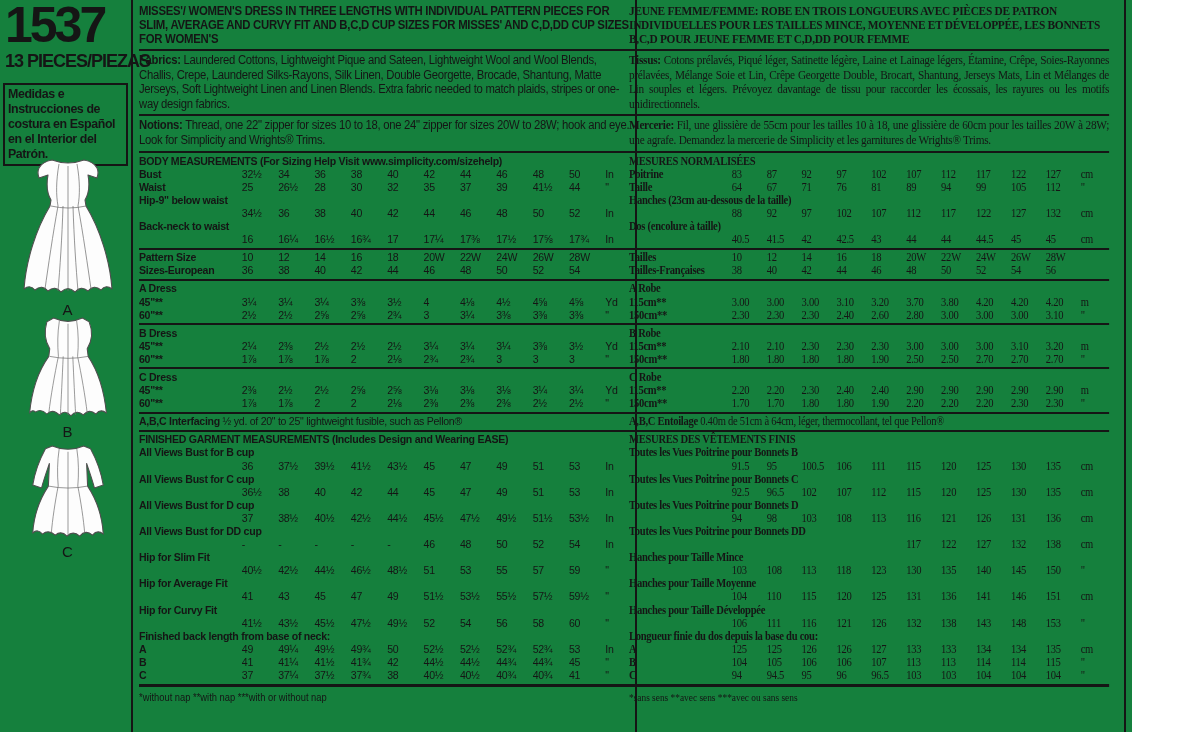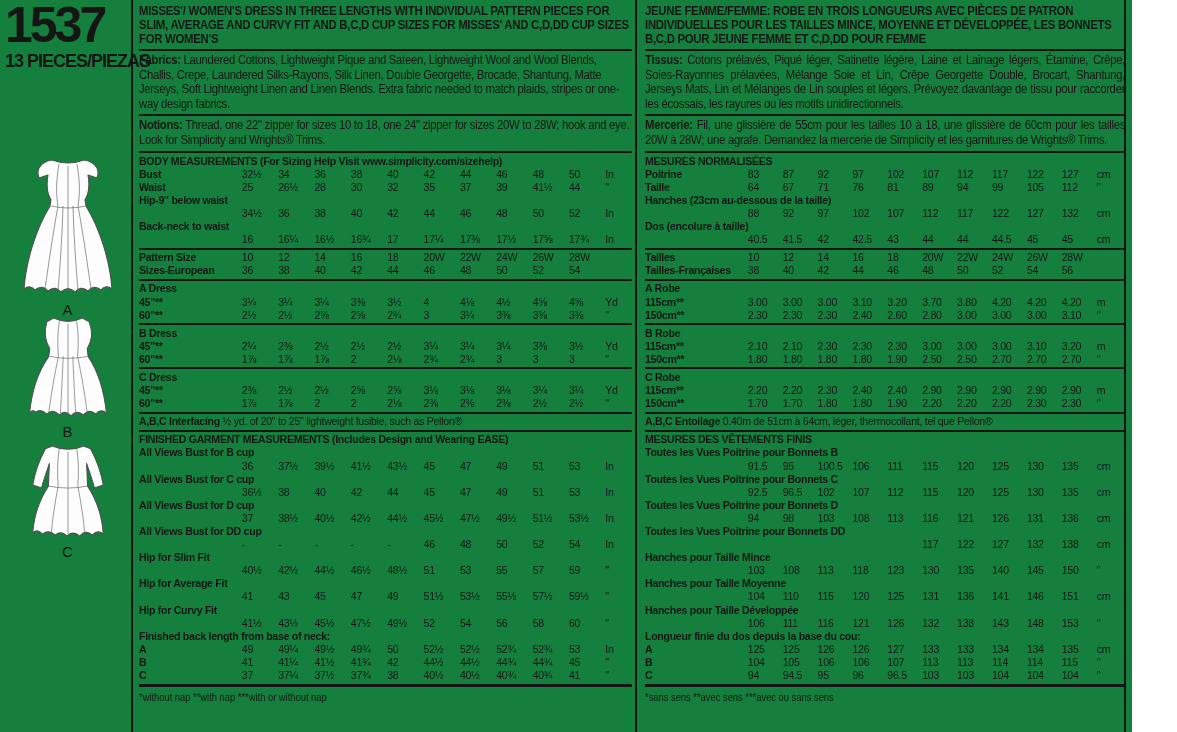--- a/index.html
+++ b/index.html
@@ -14,21 +14,21 @@
              font-weight:700; line-height:15px; letter-spacing:-0.4px; }
   .fig     { position:absolute; display:flex; flex-direction:column; align-items:center; }
   .fig svg { display:block; }
   .fig .lab{ font-size:15px; margin-top:3px; letter-spacing:1px; }
   .dress-outline { fill:#fdfdfd; stroke:#4f4f4f; stroke-width:1.1; stroke-linejoin:round; }
   .dress-line    { fill:none;    stroke:#6a6a6a; stroke-width:0.7; }
 
   
   .col { position:absolute; top:0; height:732px; box-sizing:border-box; padding:2px 0 2px 6px; }
   .col.en { left:133px; width:504px; border-right:2px solid #151515; }
-  .col.fr { left:639px; width:485px; }
+  .col.fr { left:623px; width:485px;font-family:Liberation Serif, serif; }
   .squeeze { transform:scaleX(0.918); transform-origin:0 0; }
   .en .squeeze { width:537px; }
   .fr .squeeze { width:523px; }
 
   .title { font-weight:700; font-size:12.4px; line-height:14px; letter-spacing:-0.3px; margin:2px 0 3px 0; }
   .rule  { height:2px; background:#151515; margin:2px 0; }
   .rule.thick { height:3px; }
   .para  { margin:2px 0 3px 0; font-size:12.3px; line-height:14.6px; letter-spacing:-0.3px; }
   .para b{ font-weight:700; }
   .fr .para { text-align:justify; }
@@ -54,20 +54,21 @@
                  white-space:nowrap; text-align:center; }
 </style>
 </head>
 <body>
 
 <div class="page">
 
   <div class="leftcol">
     <div class="patnum">1537</div>
     <div class="pieces">13 PIECES/PIEZAS</div>
+    <div class="esbox">Medidas e Instrucciones de costura en Español en el Interior del Patrón.</div>
 
     <div class="fig" style="left:18px; top:153px; width:100px;">
       <svg width="100" height="145" viewBox="0 0 100 145">
         <path class="dress-outline" d="M34,7 Q50,13 66,7 C72,8 77,11 79,15 C81,19 80,22 79,25 L70,22 C72,33 70,42 67,47 L68,53 C82,76 92,108 94,136 Q88,131 83,137 Q76,131 70,138 Q63,132 57,139 Q50,132 43,139 Q37,132 30,138 Q24,131 17,137 Q12,131 6,136 C8,108 18,76 32,53 L33,47 C30,42 28,33 30,22 L21,25 C20,22 19,19 21,15 C23,11 28,8 34,7 Z"></path>
         <path class="dress-line" d="M50,13 V138"></path>
         <path class="dress-line" d="M33,53 Q50,57 68,53"></path>
         <path class="dress-line" d="M41,11 C38,28 38,42 40,53 C35,80 30,115 27,136"></path>
         <path class="dress-line" d="M59,11 C62,28 62,42 60,53 C65,80 70,115 73,136"></path>
         <path class="dress-line" d="M45,53 C44,85 42,115 40,138"></path>
         <path class="dress-line" d="M55,53 C56,85 58,115 60,138"></path>

